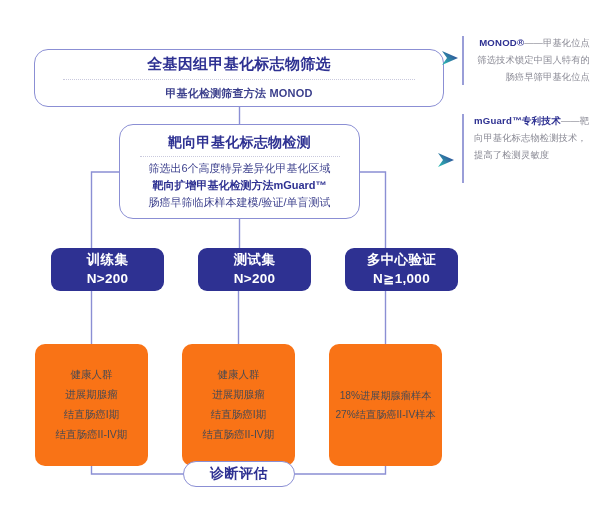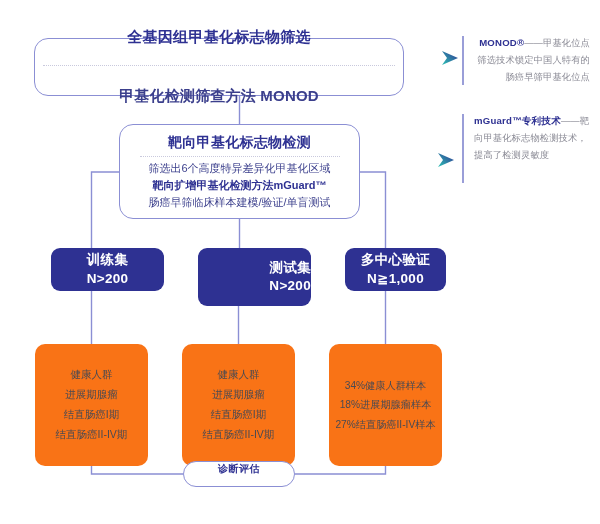--- a/index.html
+++ b/index.html
@@ -23,64 +23,64 @@
     color:#2e3192;font-weight:bold;letter-spacing:.3px;text-align:center;
   }
   .dotted-sep{
     border-top:1.3px dotted #c9c9dd;
     margin:6px auto 6px auto;
   }
   .ob-line{color:#3b3f8c;text-align:center;line-height:1.55;}
   .ob-line.strong{font-weight:bold;color:#2e3192;}
 
   
-  #box-genome{left:34px;top:38px;width:370px;height:58px;gap:13px;}
+  #box-genome{left:34px;top:49px;width:410px;height:58px;}
   #box-genome .ob-title{font-size:15px;margin-top:1px;}
   #box-genome .dotted-sep{width:352px;margin-top:5px;margin-bottom:5px;}
-  #box-genome .ob-line{font-size:15px;font-weight:bold;letter-spacing:.2px;text-align:right;}
+  #box-genome .ob-line{font-size:11px;font-weight:bold;letter-spacing:.2px;text-align:right;}
 
   
   #box-target{left:119px;top:124px;width:241px;height:95px;}
   #box-target .ob-title{font-size:14px;margin-top:2px;}
   #box-target .dotted-sep{width:200px;margin-top:4px;margin-bottom:3px;}
   #box-target .ob-line{font-size:11px;}
 
   
   .blue-box{
     position:absolute;box-sizing:border-box;
     background:#2e3192;border-radius:9px;
     color:#ffffff;display:flex;flex-direction:column;
     align-items:center;justify-content:center;
     font-weight:bold;font-size:13.5px;line-height:1.35;text-align:center;
     letter-spacing:.3px;
     margin-left:16px;
   }
   #blue-train{left:35px;top:248px;width:113px;height:43px;}
-  #blue-test{left:182px;top:248px;width:113px;height:58px;align-items:flex-end;}
-  #blue-multi{left:329px;top:248px;width:101px;height:43px;}
+  #blue-test{left:182px;top:248px;width:113px;height:43px;}
+  #blue-multi{left:329px;top:248px;width:113px;height:43px;}
 
   
   .gray-box{
     position:absolute;box-sizing:border-box;
     background:#f97316;border-radius:10px;
     display:flex;flex-direction:column;
     align-items:center;justify-content:center;
     color:#4a4a52;font-size:10.5px;line-height:1.9;text-align:center;
   }
   #gray-train{left:35px;top:344px;width:113px;height:122px;}
   #gray-test{left:182px;top:344px;width:113px;height:122px;}
   #gray-multi{left:329px;top:344px;width:113px;height:122px;}
   #gray-multi .gl{font-size:10.2px;}
 
   
   #box-diagnose{
     position:absolute;left:183px;top:461px;width:112px;height:26px;
     box-sizing:border-box;border:1.4px solid #8b8fd4;border-radius:13px;
-    background:#ffffff;display:flex;justify-content:center;
-    color:#2e3192;font-weight:bold;font-size:10px;letter-spacing:.5px;
+    background:#ffffff;display:flex;align-items:center;justify-content:center;
+    color:#2e3192;font-weight:bold;font-size:14px;letter-spacing:.5px;
   }
 
   
   .anno{position:absolute;left:462px;box-sizing:border-box;padding-left:12px;}
   .anno .rule{
     position:absolute;left:0;top:2px;bottom:2px;width:1.6px;background:#9a9ed8;
   }
   .anno p{
     margin:0;font-size:9.3px;line-height:1.85;color:#8a8a95;letter-spacing:.1px;
   }
@@ -150,21 +150,20 @@
     <span class="gl">结直肠癌I期</span>
     <span class="gl">结直肠癌II-IV期</span>
   </div>
   <div class="gray-box" id="gray-test">
     <span class="gl">健康人群</span>
     <span class="gl">进展期腺瘤</span>
     <span class="gl">结直肠癌I期</span>
     <span class="gl">结直肠癌II-IV期</span>
   </div>
   <div class="gray-box" id="gray-multi">
-    <span class="gl">34%健康人群样本</span>
     <span class="gl">18%进展期腺瘤样本</span>
     <span class="gl">27%结直肠癌II-IV样本</span>
   </div>
 
   <div id="box-diagnose">
     <span>诊断评估</span>
   </div>
 
   <svg class="arrow" style="left:440px;top:50px;" viewBox="0 0 20 16" xmlns="http://www.w3.org/2000/svg">
     <defs>

